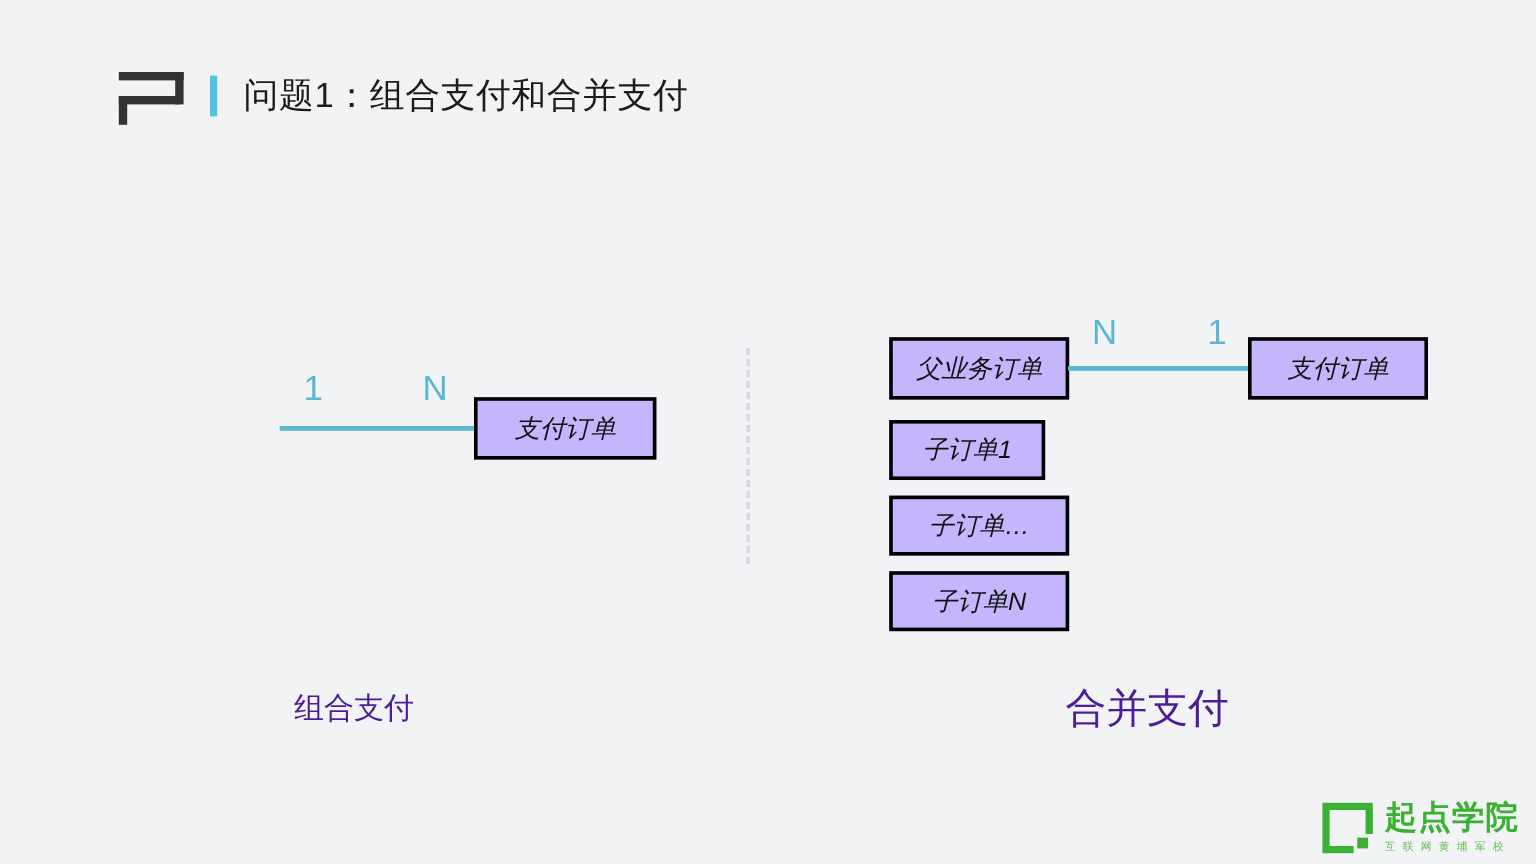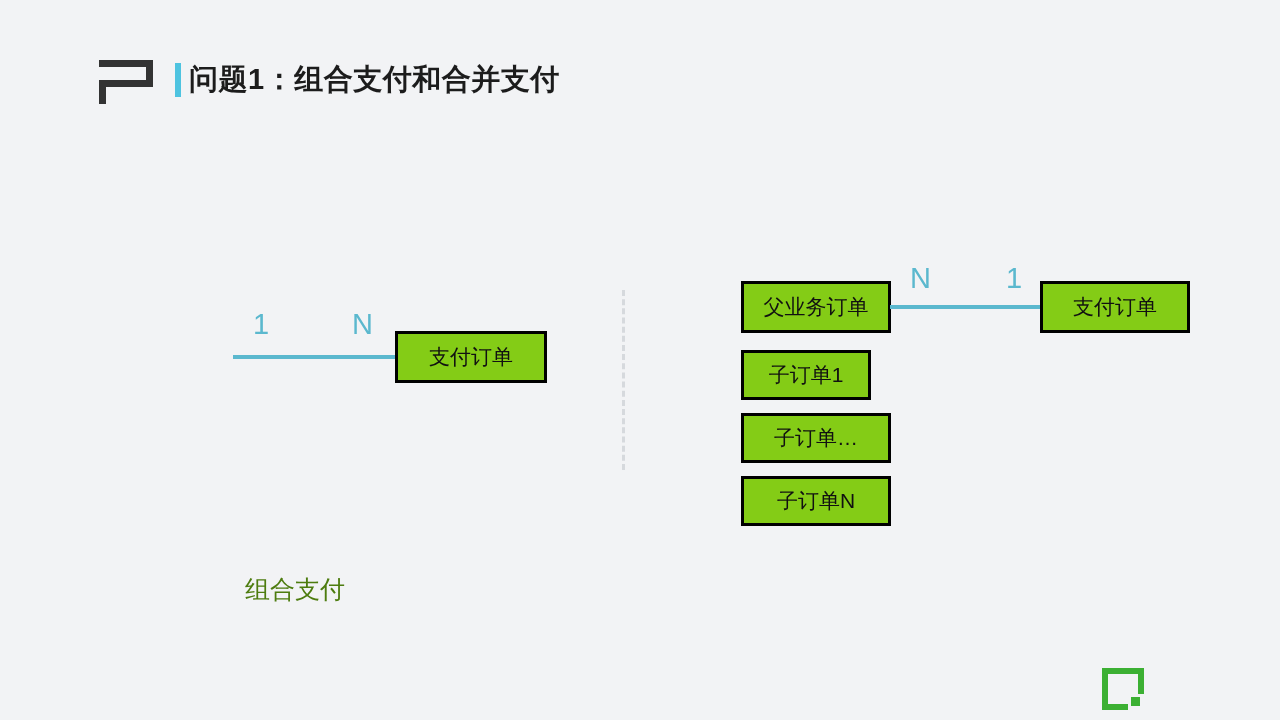--- a/index.html
+++ b/index.html
@@ -59,41 +59,42 @@
 
   .accent-bar {
     width: 6px;
     height: 34px;
     background: #4ec3e0;
     margin-left: 22px;
     flex: 0 0 auto;
   }
 
   .page-title {
-    margin-left: 8px;
+    margin-left: 22px;
     font-size: 29px;
-    font-weight: 700;
+    font-weight: 400;
     color: #1c1c1c;
     letter-spacing: 0.5px;
     white-space: nowrap;
   }
 
   
   .canvas { position: absolute; inset: 0; }
 
   .node-box {
     position: absolute;
     border: 3px solid #000000;
-    background: #84cc16;
+    background: #c4b5fd;
     display: flex;
     align-items: center;
     justify-content: center;
     font-size: 21px;
     color: #111111;
     white-space: nowrap;
+    font-style: italic;
   }
 
   .conn-line {
     position: absolute;
     height: 4px;
     background: #5bb8ce;
   }
 
   .card-label {
     position: absolute;
@@ -107,21 +108,21 @@
     position: absolute;
     left: 622px;
     top: 290px;
     width: 0;
     height: 180px;
     border-left: 3px dashed #d6d9dd;
   }
 
   .caption {
     position: absolute;
-    color: #4d7c0f;
+    color: #4c1d95;
     white-space: nowrap;
     text-align: center;
   }
   .caption-left  { font-size: 25px; left: 245px; top: 573px; }
   .caption-right { font-size: 34px; left: 888px; top: 568px; }
 
   
   .footer-logo {
     position: absolute;
     left: 1102px;
@@ -210,22 +211,27 @@
   <div class="card-label" style="left:1006px; top:264px;">1</div>
 
   <div class="node-box" style="left:1040px; top:281px; width:150px; height:52px;">支付订单</div>
 
   <div class="node-box" style="left:741px; top:350px; width:130px; height:50px;">子订单1</div>
 
   <div class="node-box" style="left:741px; top:413px; width:150px; height:50px;">子订单…</div>
 
   <div class="node-box" style="left:741px; top:476px; width:150px; height:50px;">子订单N</div>
 
+  <div class="caption caption-right">合并支付</div>
 
 </div>
 
 <div class="footer-logo">
   <div class="logo-mark">
     <div class="lm-frame"></div>
     <div class="lm-notch"></div>
     <div class="lm-dot"></div>
   </div>
+  <div class="logo-text">
+    <div class="logo-name">起点学院</div>
+    <div class="logo-tagline">互联网黄埔军校</div>
+  </div>
 </div>
 
 </body></html>

